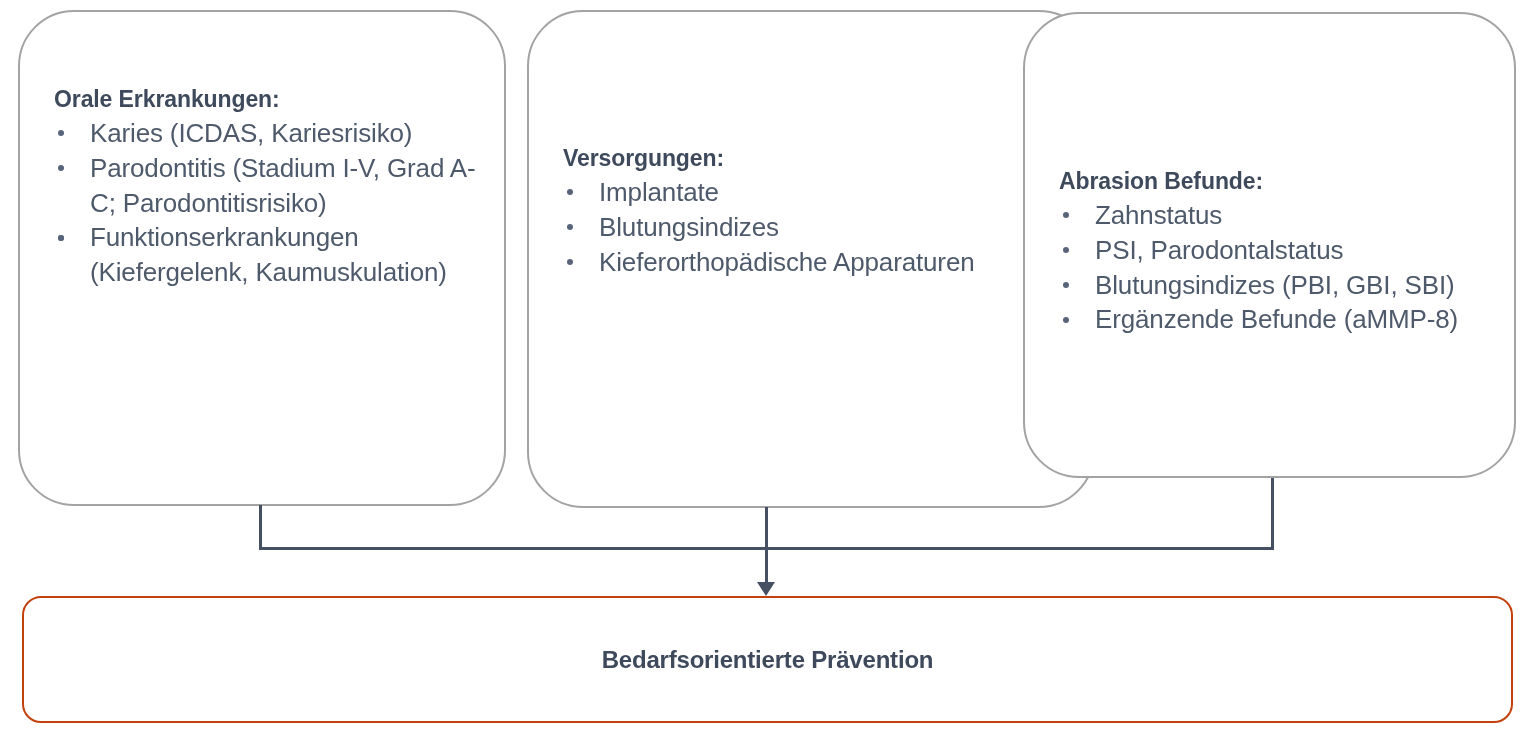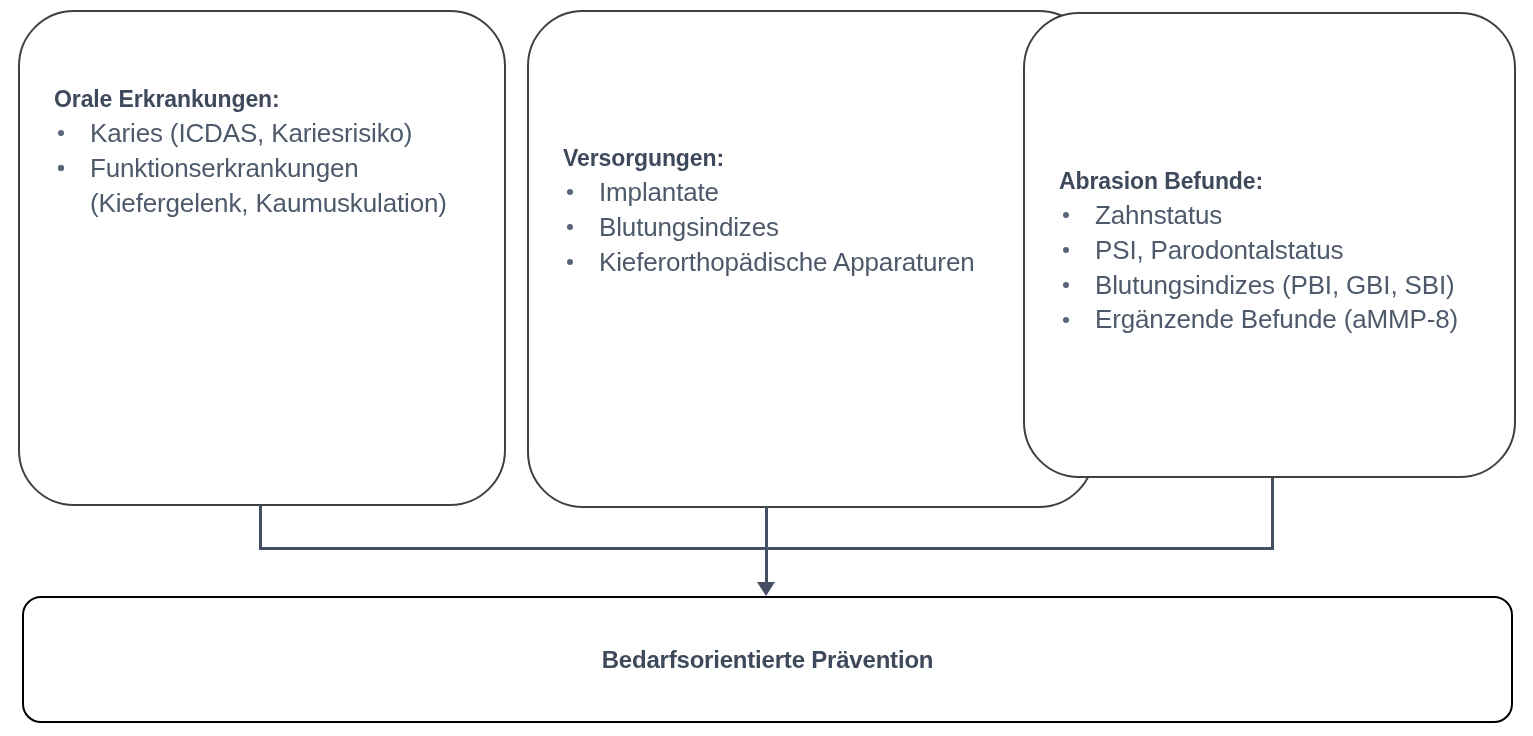--- a/index.html
+++ b/index.html
@@ -13,21 +13,21 @@
   #canvas {
     position: relative;
     width: 1533px;
     height: 736px;
     background: #ffffff;
     overflow: hidden;
   }
   .card {
     position: absolute;
     box-sizing: border-box;
-    border: 2px solid #404040;
+    border: 2px solid #a3a3a3;
     border-radius: 56px;
     background: #ffffff;
   }
   .card-inner {
     position: absolute;
     left: 34px;
     right: 20px;
   }
   .card-title {
     font-size: 23px;
@@ -55,21 +55,21 @@
     left: 4px;
     top: 0.565em;
     width: 6px;
     height: 6px;
     border-radius: 50%;
     background: #58647a;
   }
   .footer-card {
     position: absolute;
     box-sizing: border-box;
-    border: 2px solid #000000;
+    border: 2px solid #c2410c;
     border-radius: 19px;
     background: #ffffff;
     display: flex;
     align-items: center;
     justify-content: center;
   }
   .footer-label {
     font-size: 24px;
     font-weight: bold;
     color: #3e4a5c;
@@ -91,20 +91,21 @@
 </head>
 <body>
 
 <div id="canvas">
 
   <div class="card" style="left:18px; top:10px; width:488px; height:496px;">
     <div class="card-inner" style="top:72px;">
       <div class="card-title">Orale Erkrankungen:</div>
       <ul class="bullets">
         <li><span class="dot"></span><span>Karies (ICDAS, Kariesrisiko)</span></li>
+        <li><span class="dot"></span><span>Parodontitis (Stadium I-V, Grad A-C; Parodontitisrisiko)</span></li>
         <li><span class="dot"></span></li>
         <li><span class="dot"></span><span>Funktionserkrankungen (Kiefergelenk, Kaumuskulation)</span></li>
       </ul>
     </div>
   </div>
 
   <div class="card" style="left:527px; top:10px; width:568px; height:498px;">
     <div class="card-inner" style="top:131px;">
       <div class="card-title">Versorgungen:</div>
       <ul class="bullets">

